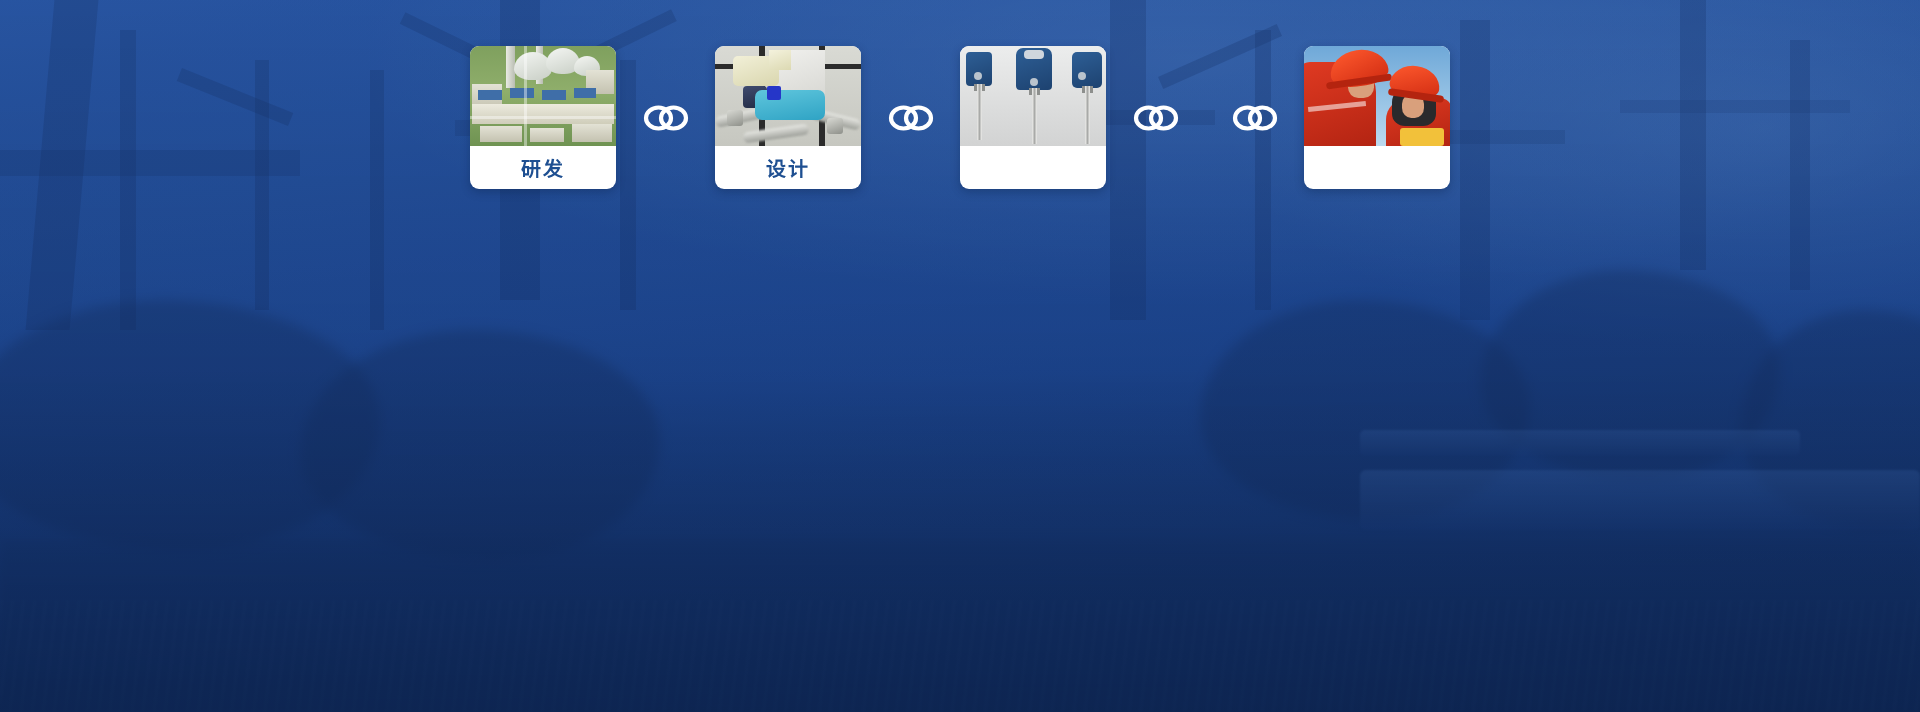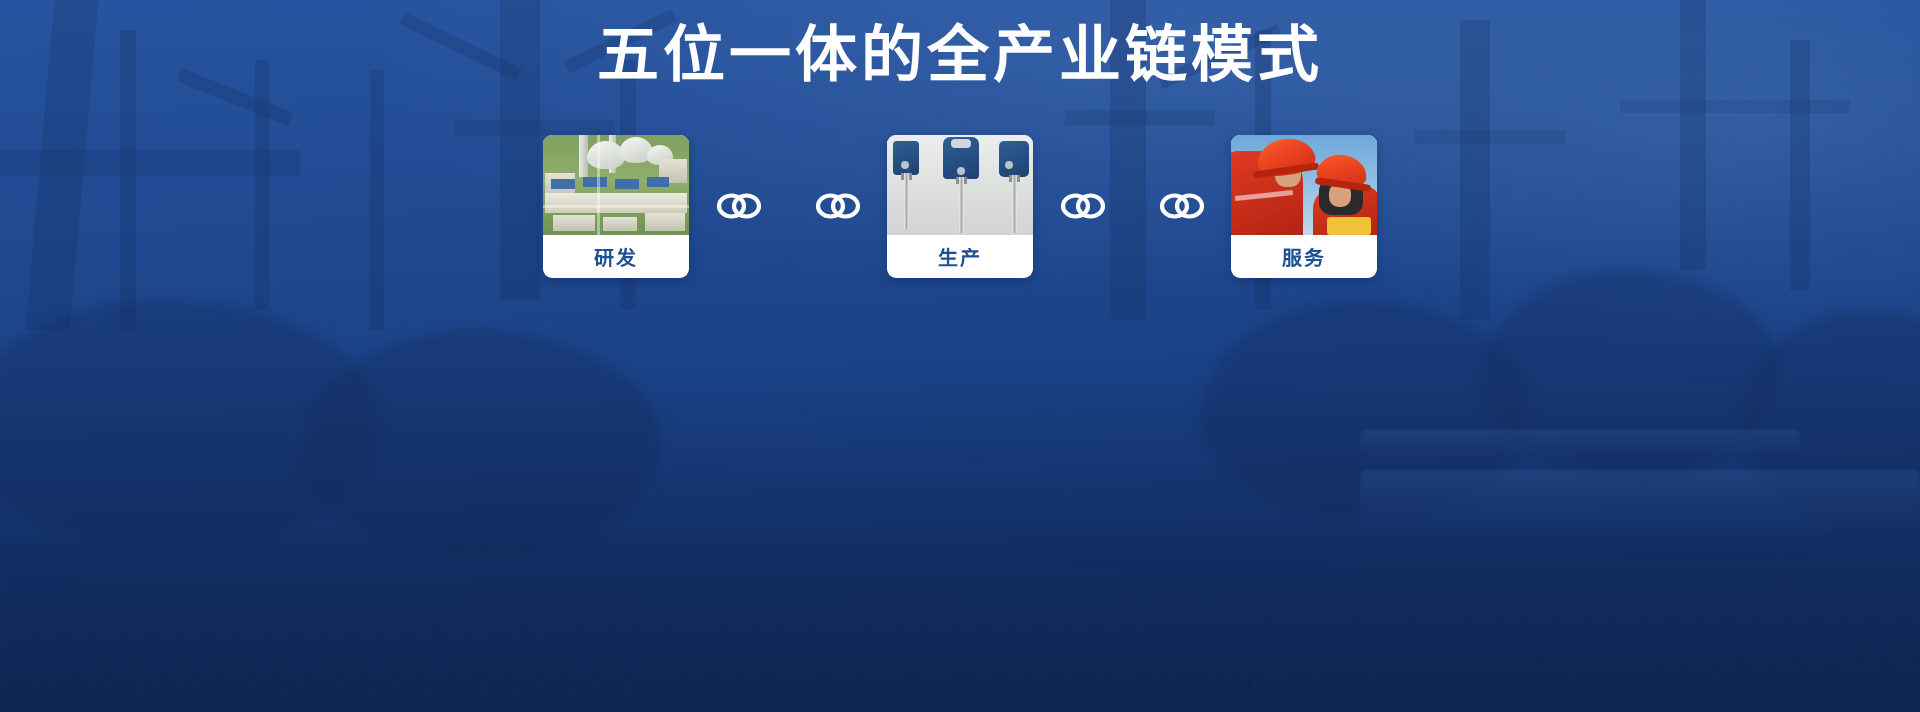--- a/index.html
+++ b/index.html
@@ -322,21 +322,20 @@
     <div class="pipe"></div>
     <div class="ground"></div>
     <div class="ground-tex"></div>
   </div>
   <div class="bg-wash"></div>
   <div class="bg-wash2"></div>
 
   <div class="content">
 
 
-    <h1 class="headline">五位一体的全产业链模式</h1>
 
     <div class="chain">
 
       <div class="card">
         <div class="card-thumb t-plant">
           <div class="stack s1"></div>
             <div class="stack s2"></div>
           <div class="dome d1"></div>
             <div class="dome d2"></div>
             <div class="dome d3"></div>
@@ -358,20 +357,39 @@
 
       <div class="link">
         <svg width="46" height="30" viewBox="0 0 46 30">
           <g fill="none" stroke="#ffffff" stroke-width="4.2">
             <ellipse cx="15.5" cy="15" rx="12.5" ry="10.5"></ellipse>
             <ellipse cx="30.5" cy="15" rx="12.5" ry="10.5"></ellipse>
           </g>
         </svg>
       </div>
 
+      <div class="card">
+        <div class="card-thumb t-cad">
+          <div class="frame f1"></div>
+            <div class="frame f2"></div>
+            <div class="frame f3"></div>
+          <div class="panel"></div>
+          <div class="motor"></div>
+            <div class="motor2"></div>
+          <div class="pipe p1"></div>
+            <div class="pipe p3"></div>
+          <div class="nose"></div>
+          <div class="body"></div>
+          <div class="blue"></div>
+          <div class="pipe p2"></div>
+          <div class="valve v1"></div>
+            <div class="valve v2"></div>
+        </div>
+        <div class="card-label">设计</div>
+      </div>
 
       <div class="link">
         <svg width="46" height="30" viewBox="0 0 46 30">
           <g fill="none" stroke="#ffffff" stroke-width="4.2">
             <ellipse cx="15.5" cy="15" rx="12.5" ry="10.5"></ellipse>
             <ellipse cx="30.5" cy="15" rx="12.5" ry="10.5"></ellipse>
           </g>
         </svg>
       </div>
 
@@ -384,21 +402,20 @@
           <div class="knob k1"></div>
             <div class="knob k2"></div>
             <div class="knob k3"></div>
           <div class="nut n1"></div>
             <div class="nut n2"></div>
             <div class="nut n3"></div>
           <div class="rod rd1"></div>
             <div class="rod rd2"></div>
             <div class="rod rd3"></div>
         </div>
-        <div class="card-label">生产</div>
       </div>
 
       <div class="link">
         <svg width="46" height="30" viewBox="0 0 46 30">
           <g fill="none" stroke="#ffffff" stroke-width="4.2">
             <ellipse cx="15.5" cy="15" rx="12.5" ry="10.5"></ellipse>
             <ellipse cx="30.5" cy="15" rx="12.5" ry="10.5"></ellipse>
           </g>
         </svg>
       </div>
@@ -420,18 +437,17 @@
           <div class="helm hl1"></div>
             <div class="brim br1"></div>
           <div class="strp"></div>
           <div class="man m2"></div>
           <div class="hood"></div>
           <div class="face2"></div>
           <div class="helm hl2"></div>
             <div class="brim br2"></div>
           <div class="vest"></div>
         </div>
-        <div class="card-label">服务</div>
       </div>
 
     </div>
   </div>
 </div>
 
 </body></html>

